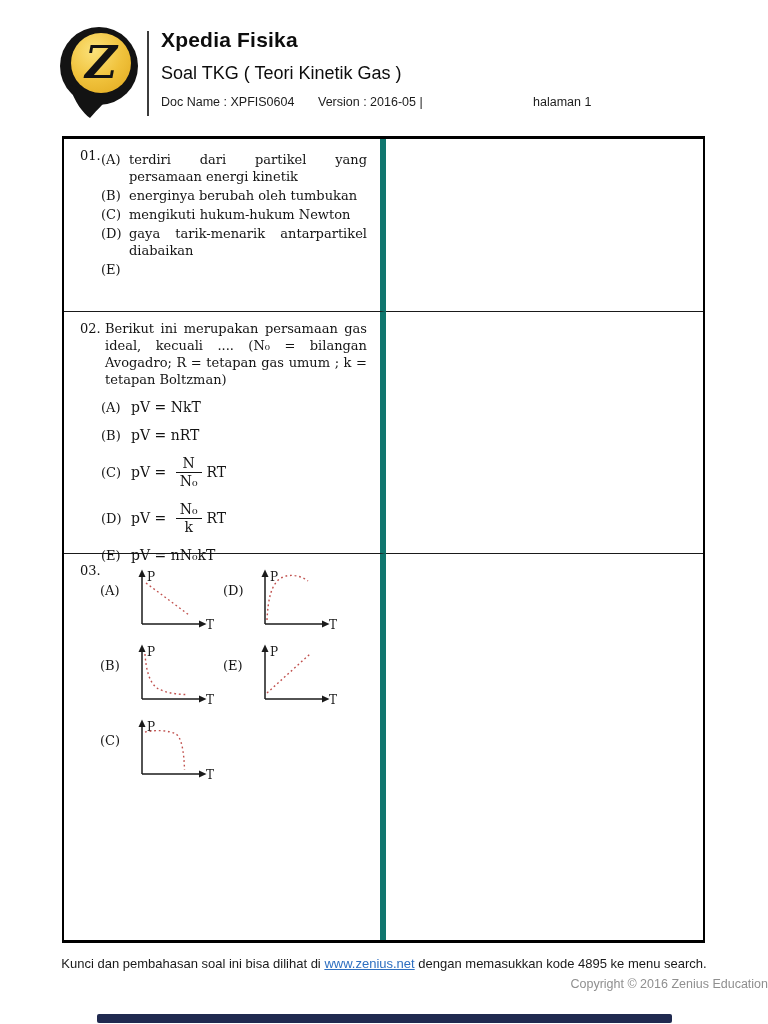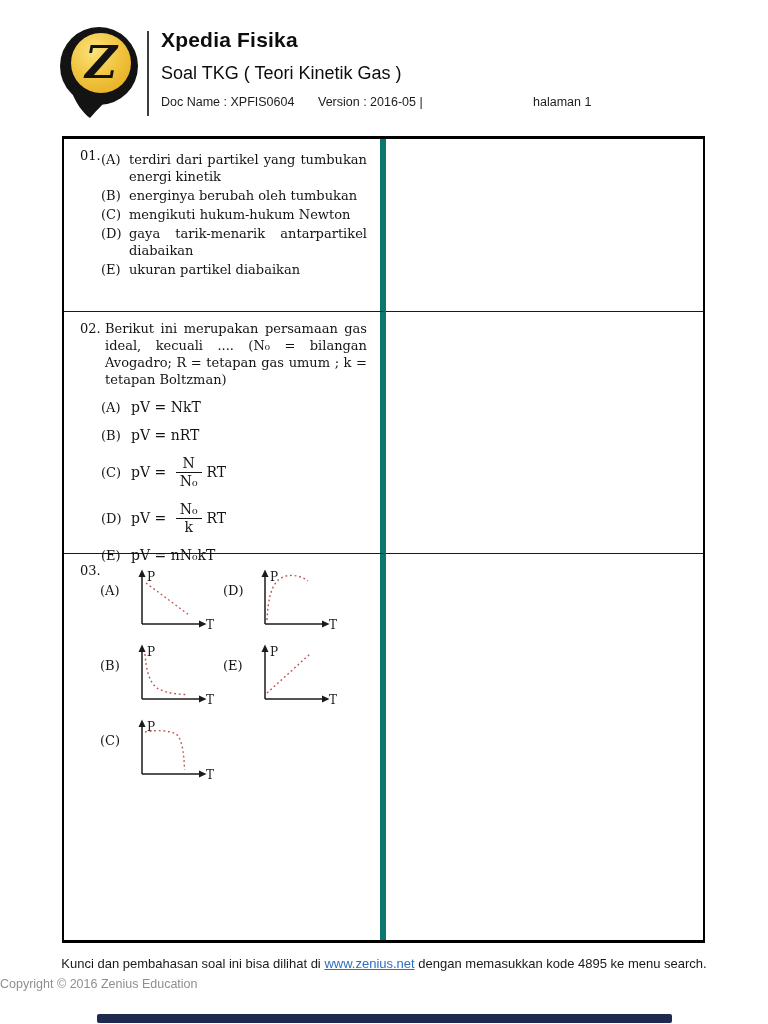--- a/index.html
+++ b/index.html
@@ -57,21 +57,21 @@
   svg.graph { width:88px; height:64px; }
   .axis     { stroke:#1a1a1a; stroke-width:1.5; }
   .axisfill { fill:#1a1a1a; }
   .axlabel  { font-family:"DejaVu Serif","Liberation Serif",serif; font-size:12px; fill:#1a1a1a; }
   .curve    { fill:none; stroke:var(--curve_red,#c0504d); stroke-width:1.4; stroke-dasharray:1.8 2.8; }
 
   
   .footer-line1 { position:absolute; left:0; top:956px; width:768px; text-align:center;
                   font-size:13px; color:#1a1a1a; }
   .footer-link  { color:var(--link_blue,#2e6fc0); text-decoration:underline; }
-  .footer-copy  { position:absolute; left:0; top:977px; width:768px; text-align:left;
+  .footer-copy  { position:absolute; left:0; top:977px; width:768px; text-align:right;
                   font-size:12.5px; color:var(--copyright_gray,#8f8f8f); }
   .bottom-bar   { position:absolute; left:97px; top:1014px; width:575px; height:9px;
                   background:var(--bar_navy,#202a50); border-radius:2px; }
 </style>
 </head>
 <body>
 
 <div class="page">
 
   <div>
@@ -101,37 +101,36 @@
   <div class="qtable">
 
     <div class="qcell rowdiv">
       <div class="qbody">
         <div class="qhead">
           <span class="qnum">01.</span>
         </div>
         <div class="opts">
           <div class="opt">
             <span class="opt-key">(A)</span>
-            <span class="opt-text">terdiri dari partikel yang tumbukan energi kinetik</span>
+            <span class="opt-text">terdiri dari partikel yang persamaan energi kinetik</span>
           </div>
           <div class="opt">
             <span class="opt-key">(B)</span>
             <span class="opt-text">energinya berubah oleh tumbukan</span>
           </div>
           <div class="opt">
             <span class="opt-key">(C)</span>
             <span class="opt-text">mengikuti hukum-hukum Newton</span>
           </div>
           <div class="opt">
             <span class="opt-key">(D)</span>
             <span class="opt-text">gaya tarik-menarik antarpartikel diabaikan</span>
           </div>
           <div class="opt">
             <span class="opt-key">(E)</span>
-            <span class="opt-text">ukuran partikel diabaikan</span>
           </div>
         </div>
       </div>
     </div>
     <div class="rowdiv"></div>
 
     <div class="qcell rowdiv">
       <div class="qbody">
         <div class="qhead">
           <span class="qnum">02.</span>

